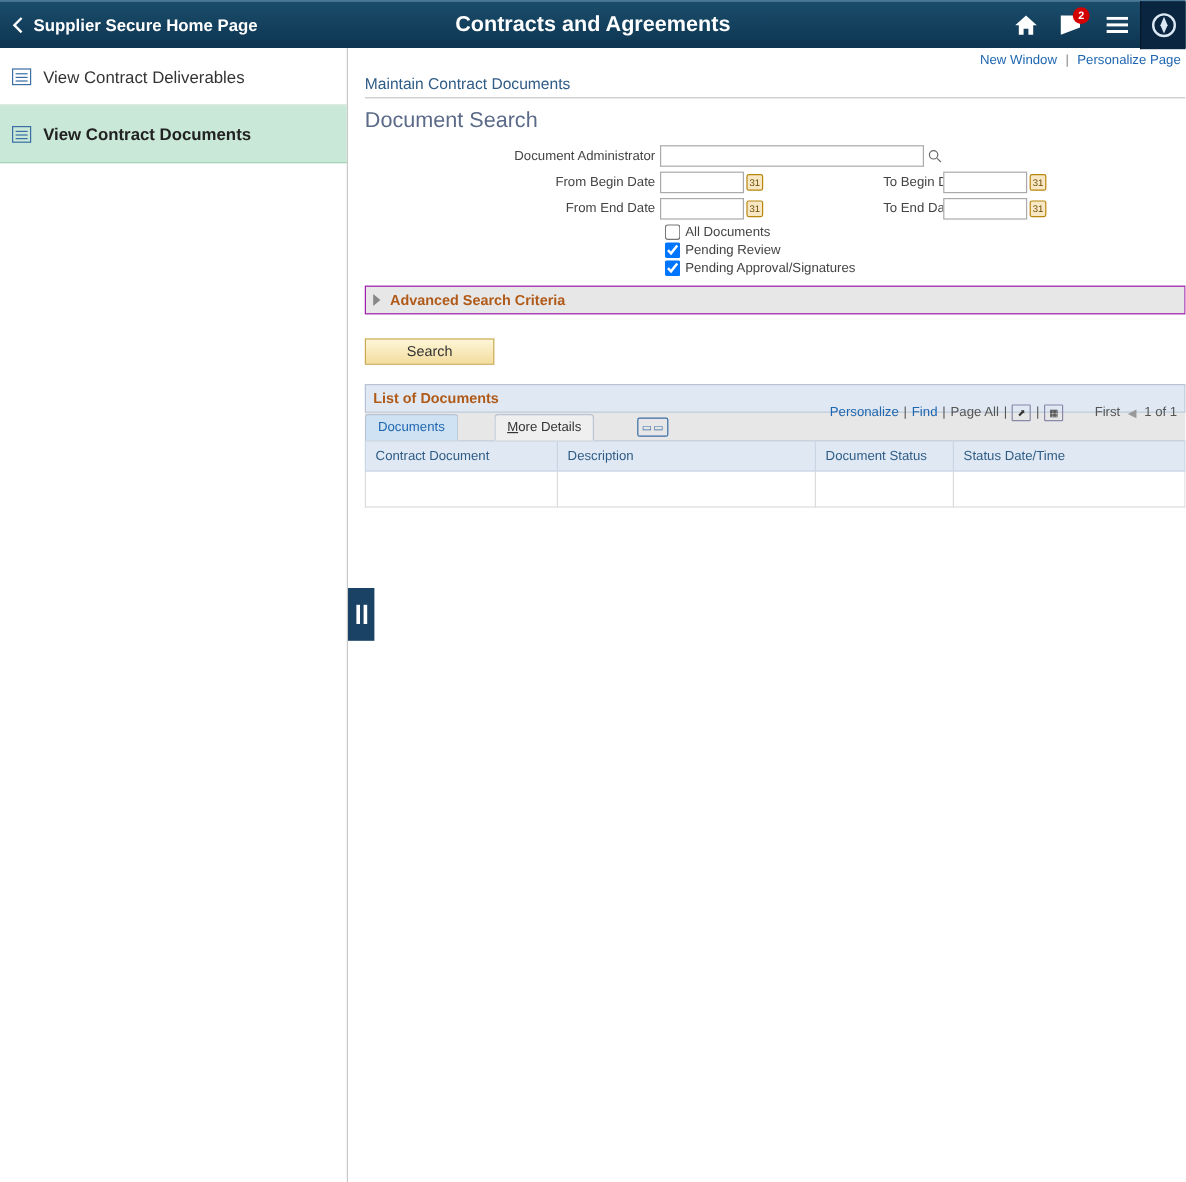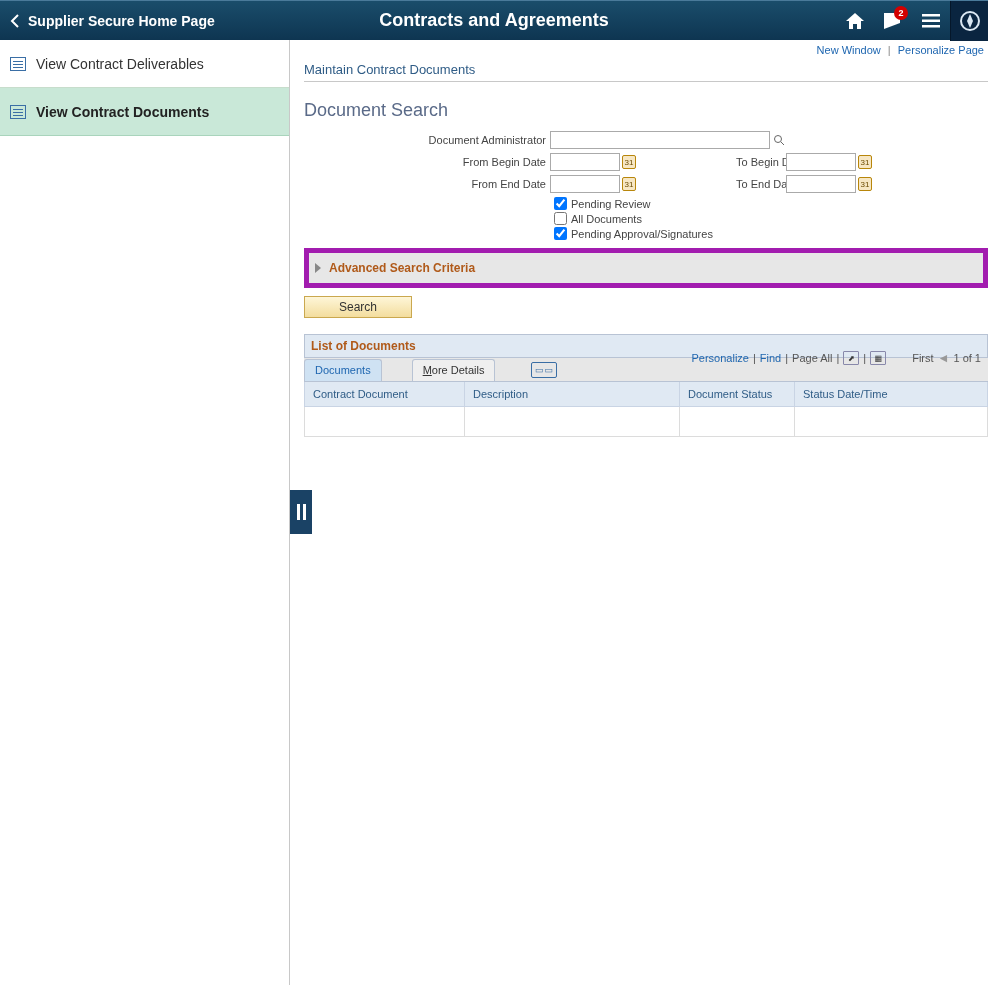--- a/index.html
+++ b/index.html
@@ -23,38 +23,38 @@
   .side-item .doc-icon { width: 16px; height: 14px; border: 1px solid #3a6ea5; margin-right: 10px; position: relative; display: inline-block; }
   .side-item .doc-icon::before { content: ''; position: absolute; left: 2px; right: 2px; top: 3px; height: 1px; background: #3a6ea5; box-shadow: 0 3px 0 #3a6ea5, 0 6px 0 #3a6ea5; }
 
   .content { flex: 1; position: relative; overflow: hidden; }
   .top-links { text-align: right; padding: 4px 4px 0 0; font-size: 11px; }
   .top-links a { color: #1e66b0; text-decoration: none; cursor: pointer; }
   .sep { color: #888; padding: 0 4px; }
 
   .inner { padding: 6px 0 0 14px; }
   .maint-title { color: #2f5c86; font-size: 13px; margin-bottom: 4px; }
-  .section-title { color: #5a6a88; font-size: 18px; border-top: 1px solid #c8c8c8; padding-top: 18px; margin-bottom: 10px; font-weight: normal; }
+  .section-title { color: #5a6a88; font-size: 18px; border-top: 1px solid #c8c8c8; padding-top: 8px; margin-bottom: 10px; font-weight: normal; }
 
   .form-area { font-size: 11px; color: #444; }
   .row { display: flex; align-items: center; margin-bottom: 4px; }
   .lbl { text-align: right; padding-right: 4px; white-space: nowrap; }
   .lbl1 { width: 246px; }
   .lbl2 { width: 246px; }
   .lbl3 { width: 150px; padding-left: 100px; }
   input[type=text].fld { height: 18px; border: 1px solid #aaa; font-size: 11px; padding: 0 2px; }
   .fld-wide { width: 220px; }
   .fld-date { width: 70px; }
   .lookup, .cal { width: 14px; height: 14px; display: inline-flex; align-items: center; justify-content: center; margin-left: 2px; cursor: pointer; vertical-align: middle; font-size: 11px; color: #555; }
   .cal { border: 1px solid #b8860b; background: #f7e7c4; font-size: 8px; color: #6b4a00; border-radius: 2px; }
 
   .check-row { padding-left: 250px; margin-bottom: 2px; display: flex; align-items: center; color: #444; }
   .check-row input { margin-right: 4px; }
 
-  .adv-bar { background: #e7e7e7; border: 5px solid #a21caf; height: 40px; display: flex; align-items: center; padding-left: 6px; margin: 8px 0 6px 0; cursor: pointer; }
+  .adv-bar { background: #e7e7e7; border: 1px solid #a21caf; height: 24px; display: flex; align-items: center; padding-left: 6px; margin: 8px 0 18px 0; cursor: pointer; }
   .adv-arrow { width: 0; height: 0; border-top: 5px solid transparent; border-bottom: 5px solid transparent; border-left: 6px solid #888; margin-right: 8px; }
   .adv-label { color: #b05a1a; font-weight: bold; font-size: 12px; }
 
   .search-btn { background: linear-gradient(to bottom, #fef6d8, #f3dd9e); border: 1px solid #caa84f; height: 22px; width: 108px; font-size: 12px; color: #333; cursor: pointer; margin: 2px 0 16px 0; }
 
   .grid-header-row { background: #e0e9f3; border: 1px solid #b8c3d4; height: 24px; display: flex; align-items: center; padding: 0 6px; }
   .grid-title { color: #b05a1a; font-weight: bold; font-size: 12px; flex: 0 0 auto; }
   .grid-tools { margin-left: auto; font-size: 11px; display: flex; align-items: center; gap: 4px; margin-top: 24px; }
   .grid-tools a { color: #1e66b0; text-decoration: none; cursor: pointer; }
   .grid-tools .plain { color: #555; }
@@ -161,26 +161,26 @@
         </div>
         <div class="row">
           <span class="lbl lbl2">From End Date</span>
           <input type="text" class="fld fld-date" value="" style="">
           <span class="cal">31</span>
           <span class="lbl lbl3">To End Date</span>
           <input type="text" class="fld fld-date" value="" style="">
           <span class="cal">31</span>
         </div>
         <div class="check-row">
+          <input type="checkbox" style="">
+          <span>All Documents</span>
+        </div>
+        <div class="check-row">
           <input type="checkbox" checked="" style="">
           <span>Pending Review</span>
-        </div>
-        <div class="check-row">
-          <input type="checkbox" style="">
-          <span>All Documents</span>
         </div>
         <div class="check-row">
           <input type="checkbox" checked="" style="">
           <span>Pending Approval/Signatures</span>
         </div>
 
         <div class="adv-bar">
           <span class="adv-arrow"></span>
           <span class="adv-label">Advanced Search Criteria</span>
         </div>

